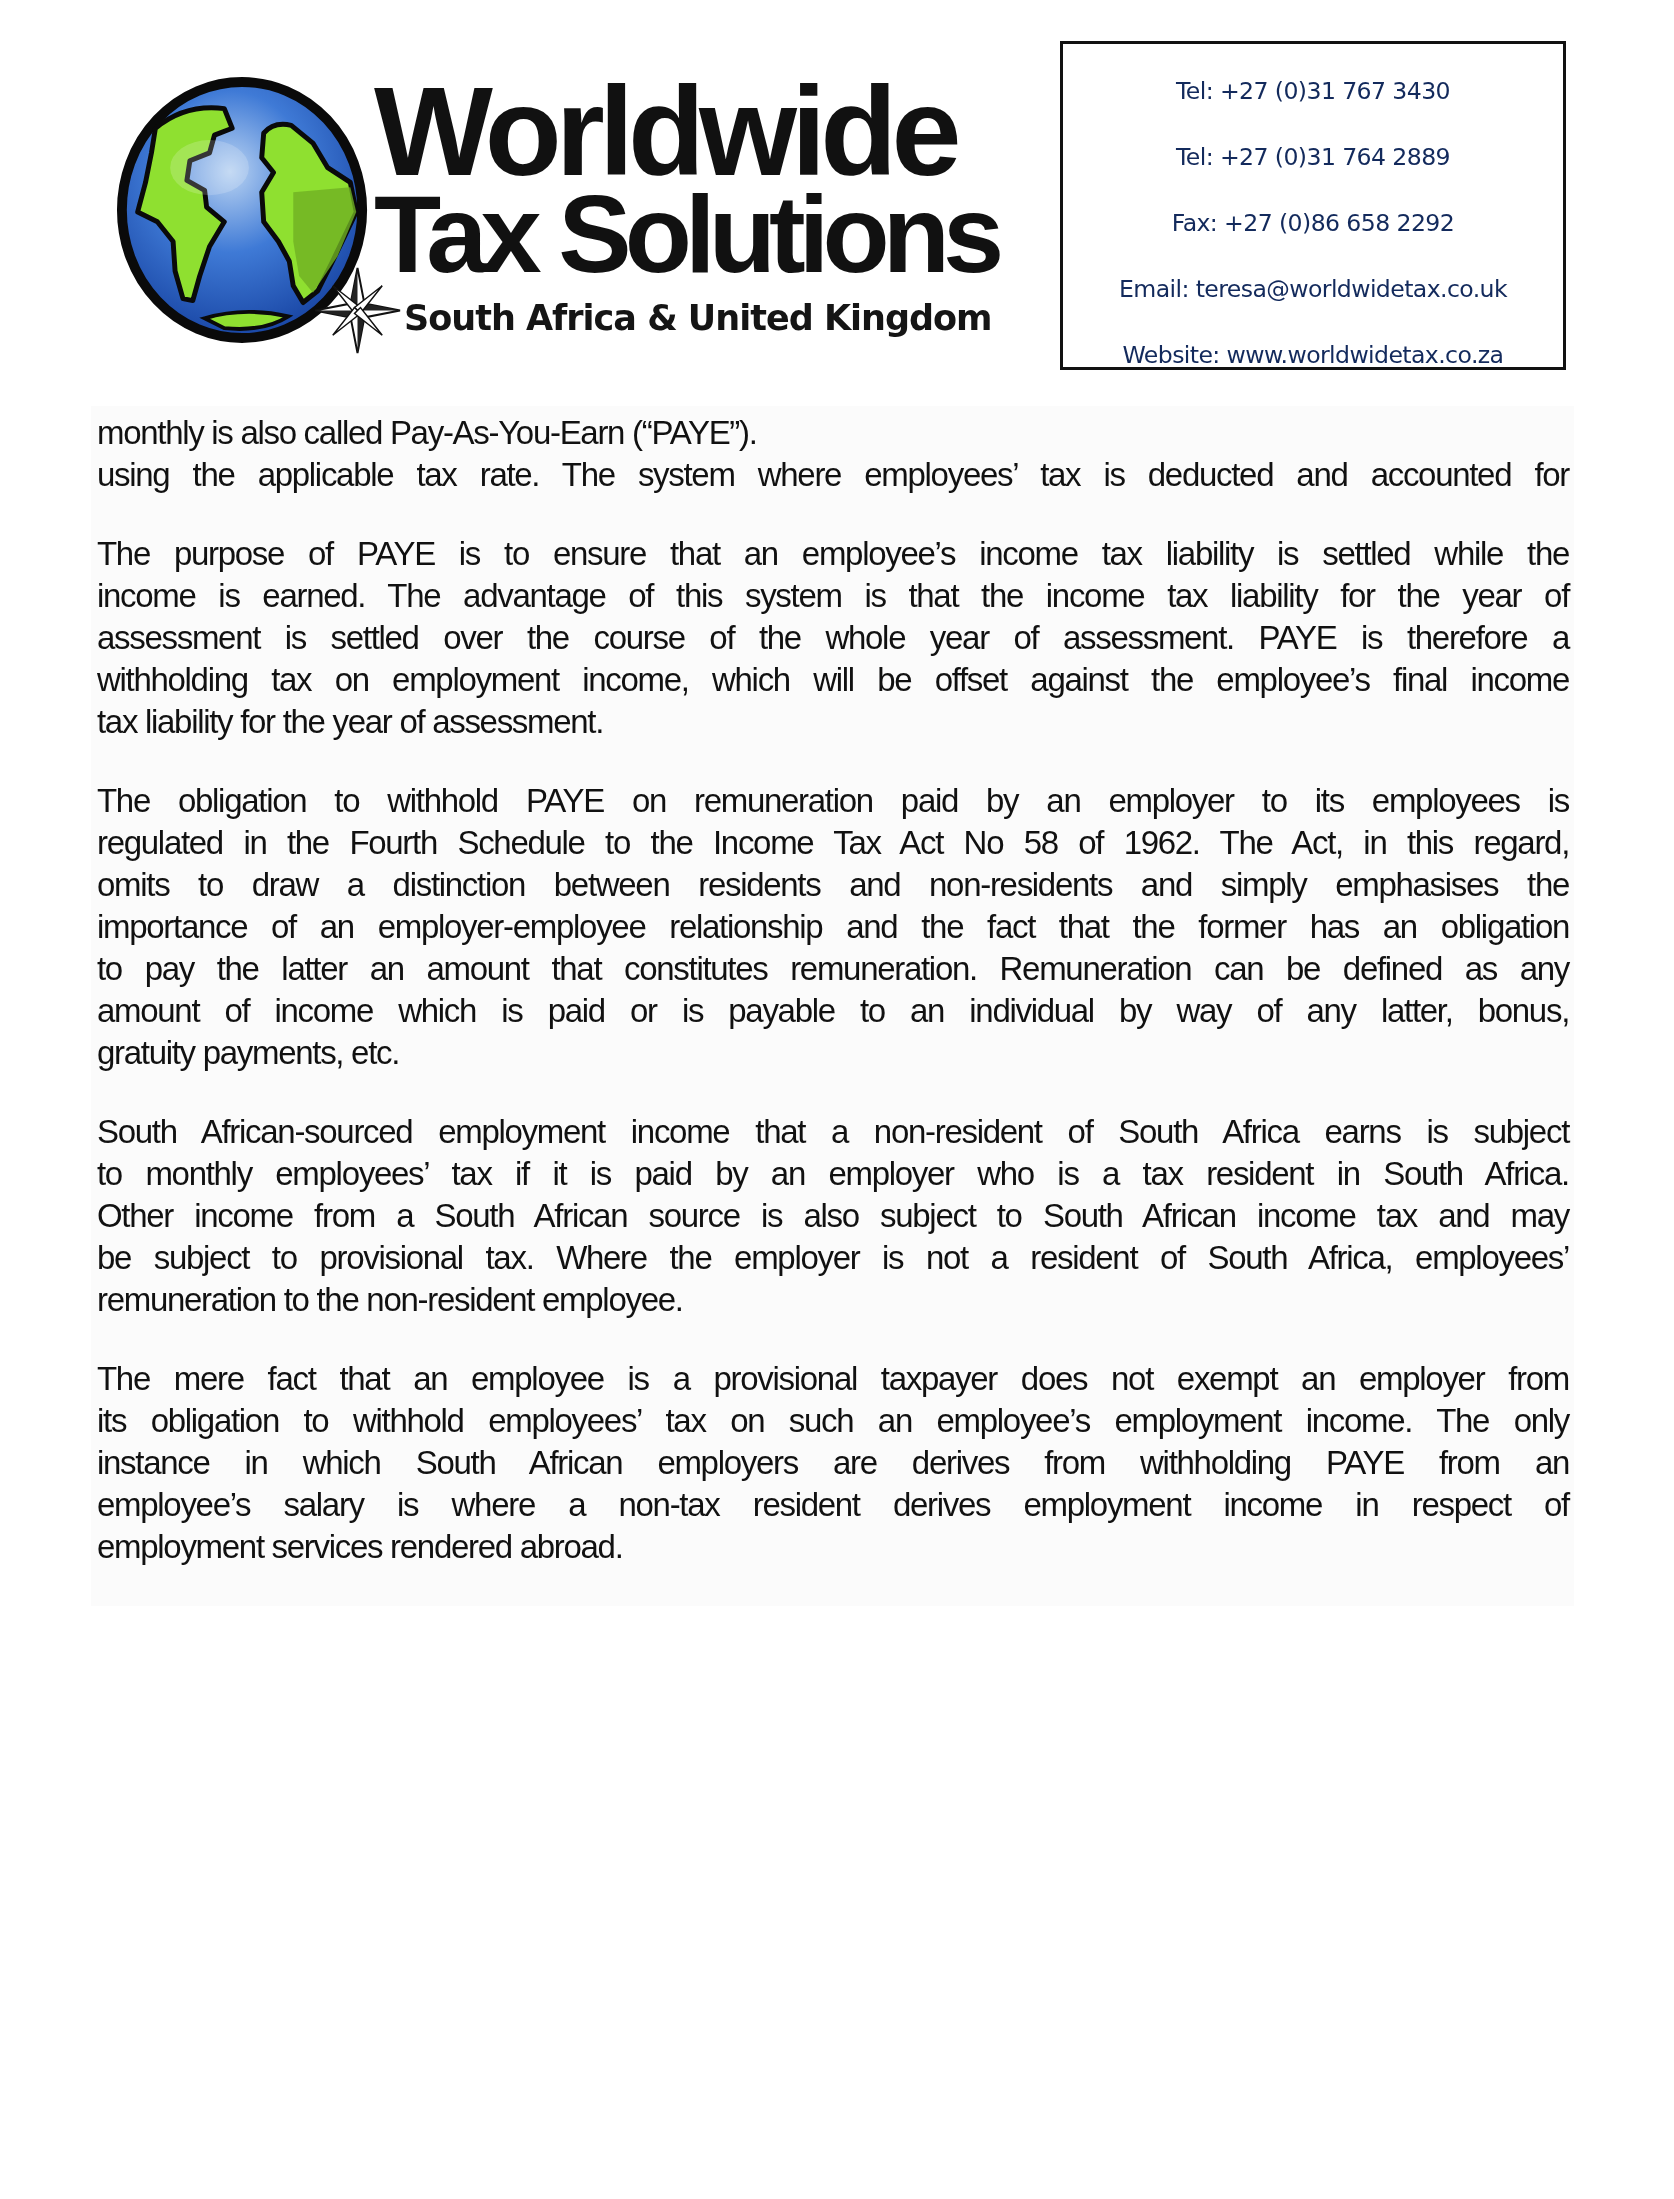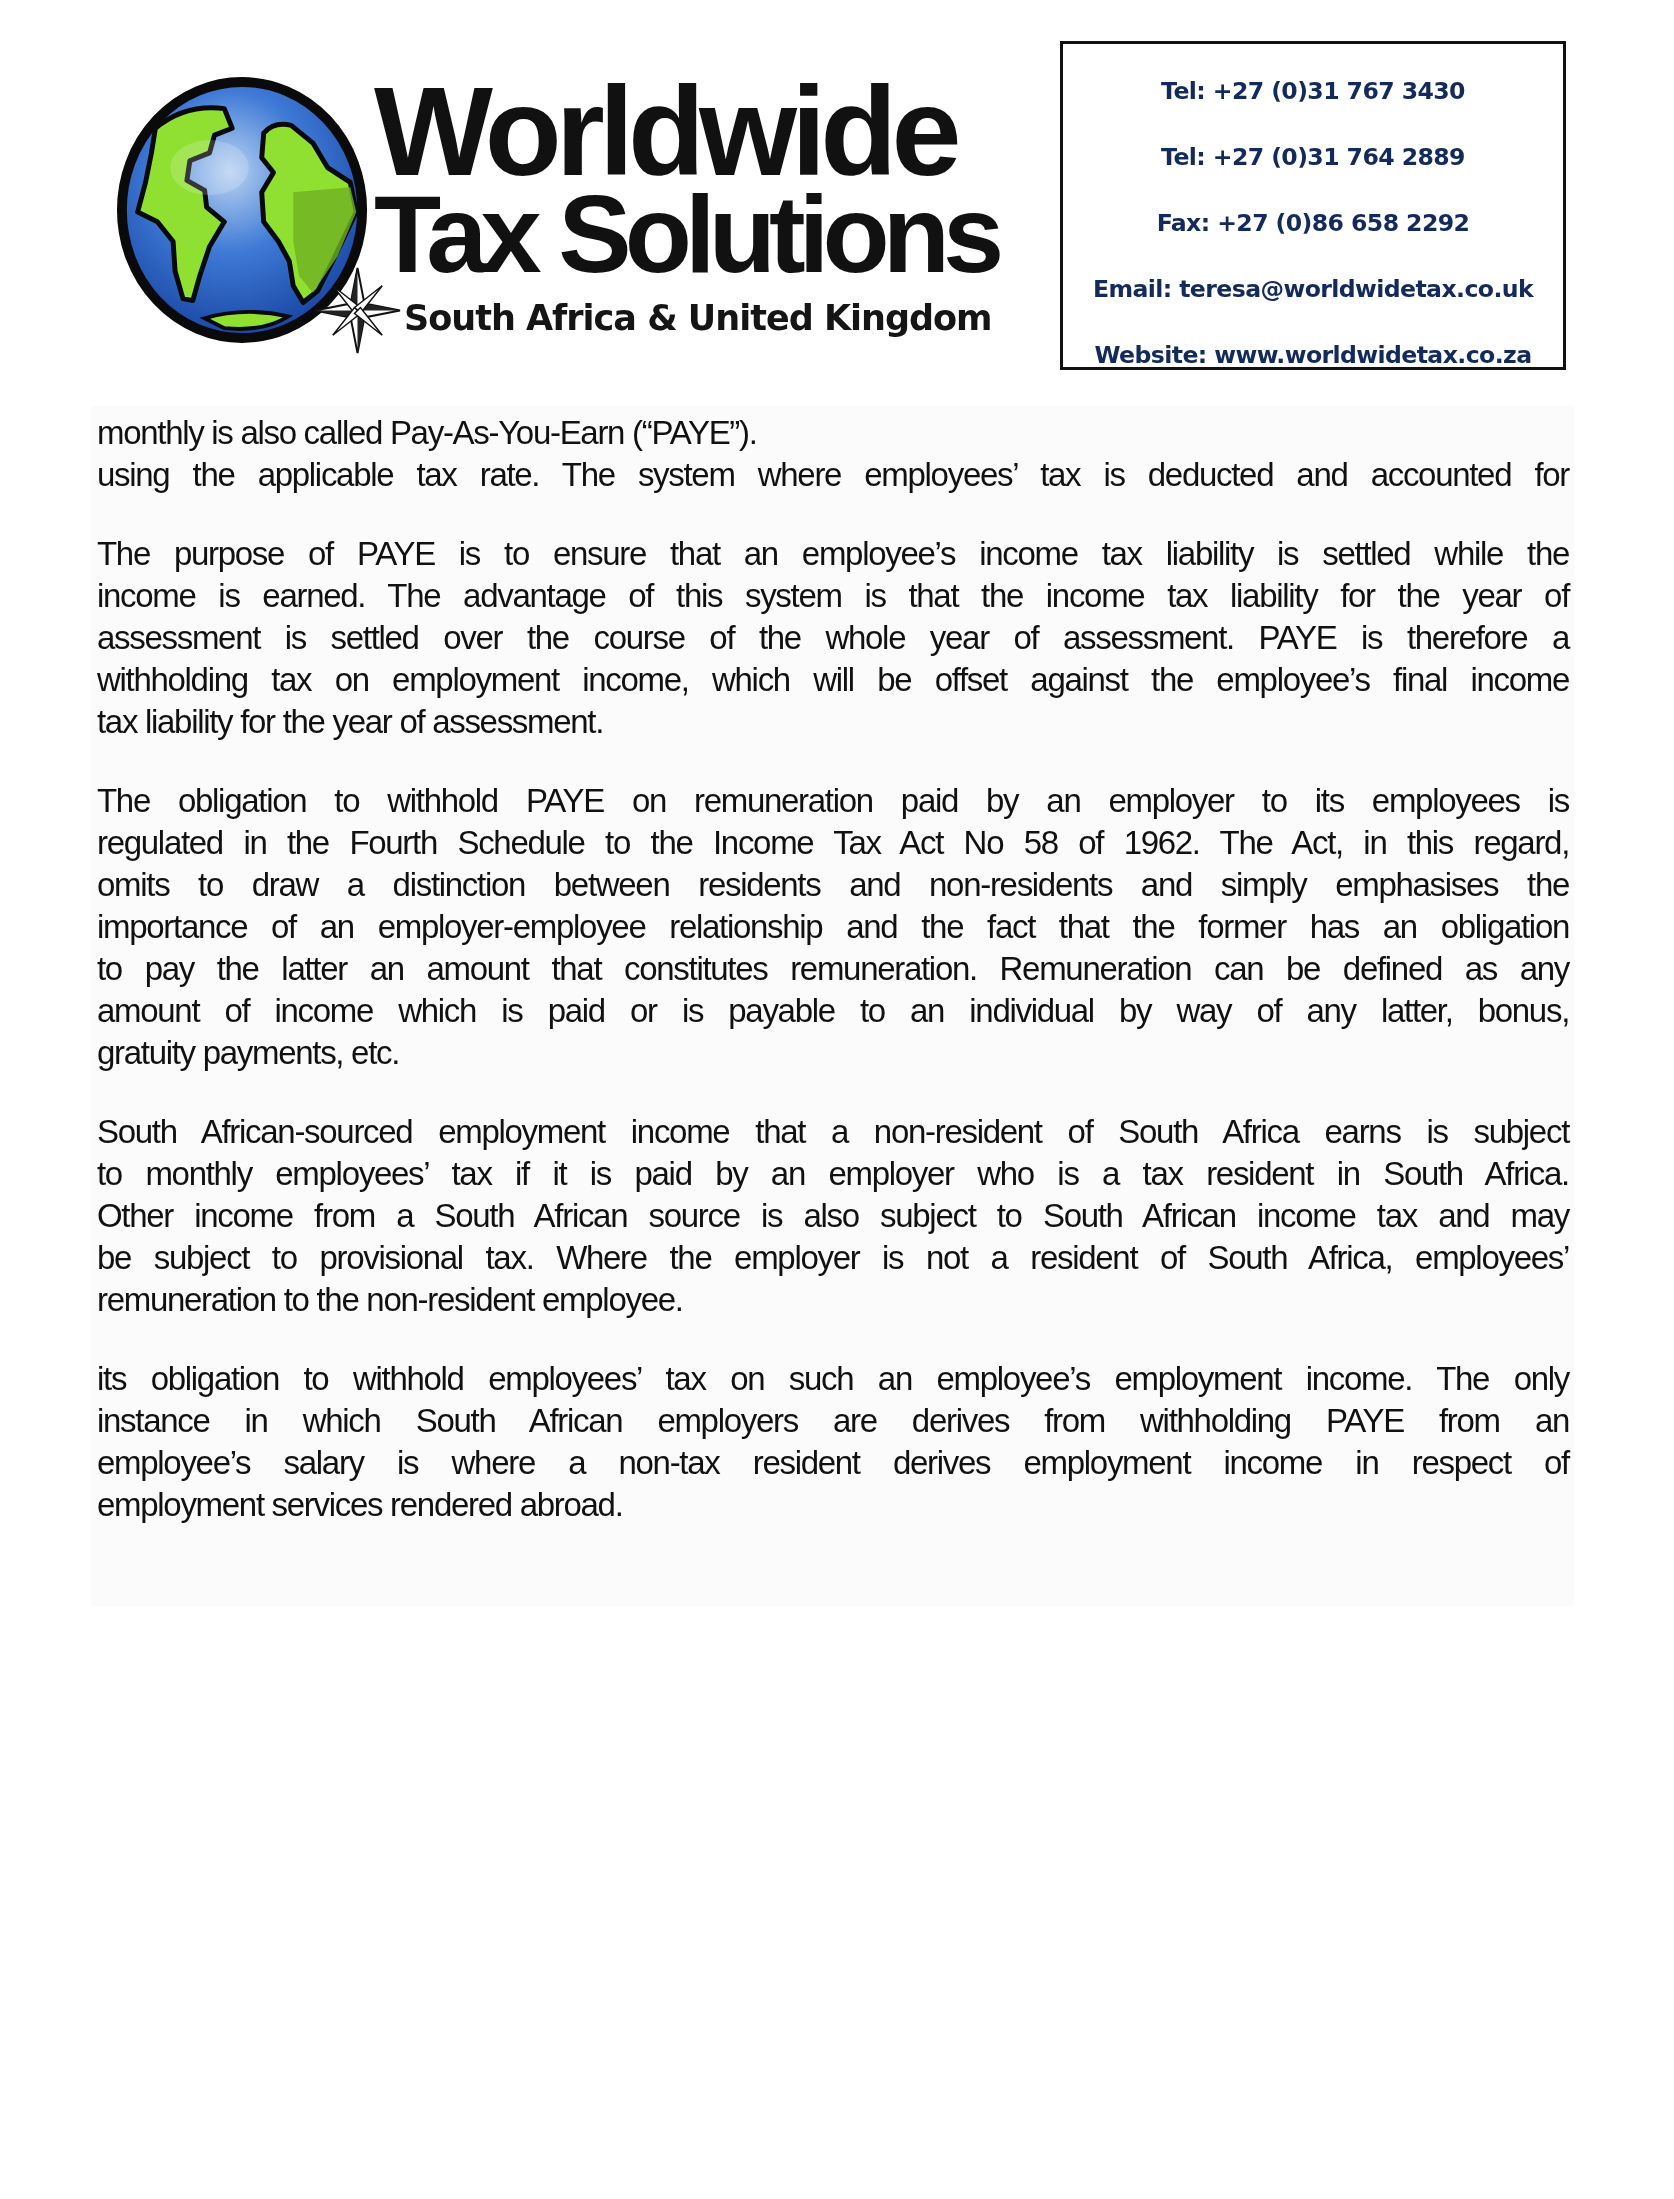--- a/index.html
+++ b/index.html
@@ -23,21 +23,21 @@
   }
   .compass { position: absolute; left: 197px; top: 197px; width: 89px; height: 89px; }
 
   
   .contact-box {
     position: absolute; left: 1060px; top: 41px; width: 506px; height: 329px;
     border: 3px solid #111; box-sizing: border-box; background: #fff;
   }
   .contact-line {
     position: absolute; left: 0; width: 100%; text-align: center;
-    font-family: "DejaVu Sans", sans-serif; font-weight: bold; font-size: 23.6px; color: #132a5c;
+    font-family: "DejaVu Sans", sans-serif; font-weight: normal; font-size: 23.6px; color: #132a5c;
     white-space: nowrap; letter-spacing: -0.6px;
   }
 
   
   .body-bg { position: absolute; left: 91px; top: 406px; width: 1483px; height: 1200px; background: #fbfbfb; }
   .content {
     position: absolute; left: 97px; top: 412px; width: 1472px;
     font-family: "Liberation Sans", sans-serif; font-size: 33px; line-height: 42px; color: #111;
     letter-spacing: -1.3px;
   }
@@ -121,20 +121,21 @@
       <span class="line last">gratuity payments, etc.</span>
     </div>
     <div class="para">
       <span class="line">South African-sourced employment income that a non-resident of South Africa earns is subject</span>
       <span class="line">to monthly employees’ tax if it is paid by an employer who is a tax resident in South Africa.</span>
       <span class="line">Other income from a South African source is also subject to South African income tax and may</span>
       <span class="line">be subject to provisional tax. Where the employer is not a resident of South Africa, employees’</span>
       <span class="line last">remuneration to the non-resident employee.</span>
     </div>
     <div class="para">
+      <span class="line">The mere fact that an employee is a provisional taxpayer does not exempt an employer from</span>
       <span class="line">its obligation to withhold employees’ tax on such an employee’s employment income. The only</span>
       <span class="line">instance in which South African employers are derives from withholding PAYE from an</span>
       <span class="line">employee’s salary is where a non-tax resident derives employment income in respect of</span>
       <span class="line last">employment services rendered abroad.</span>
     </div>
   </div>
 
 </div>
 
 

